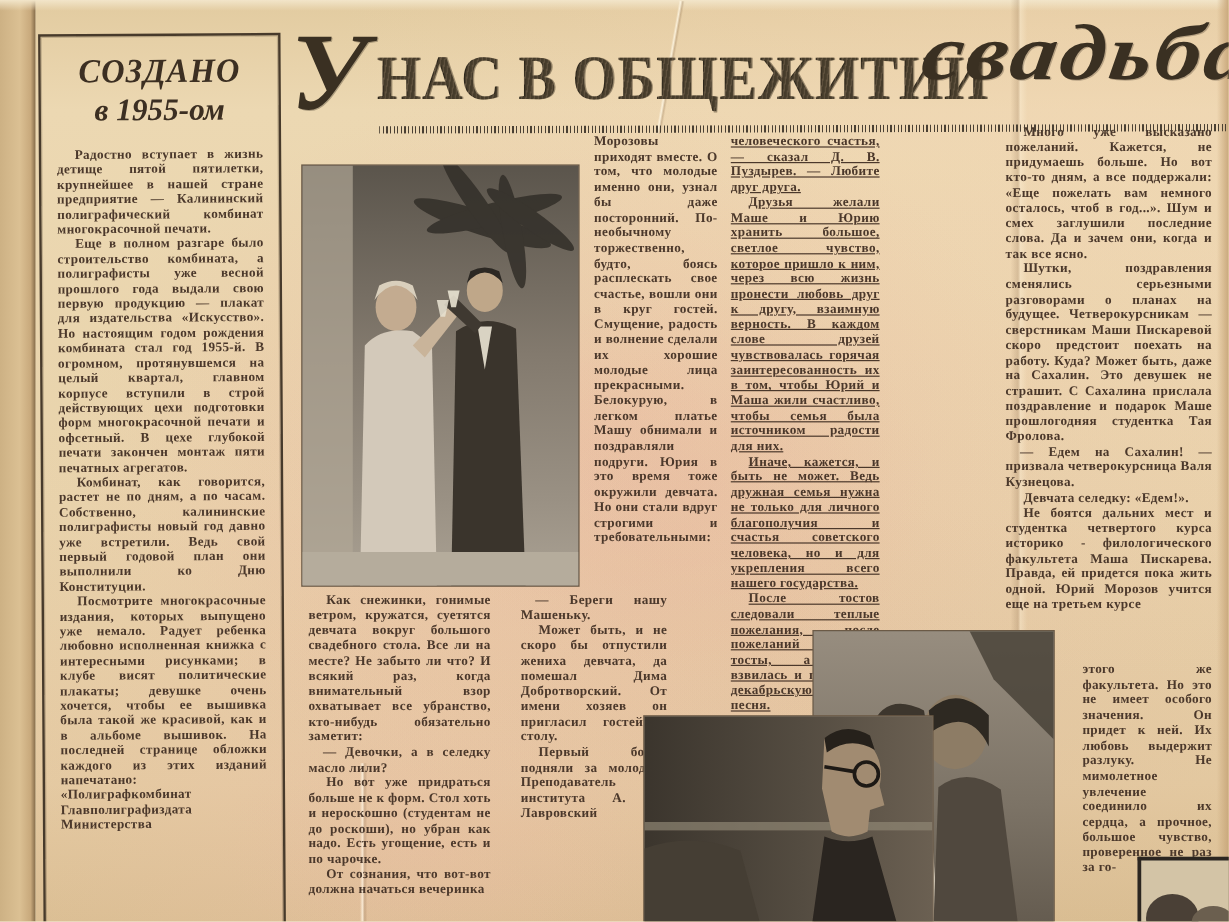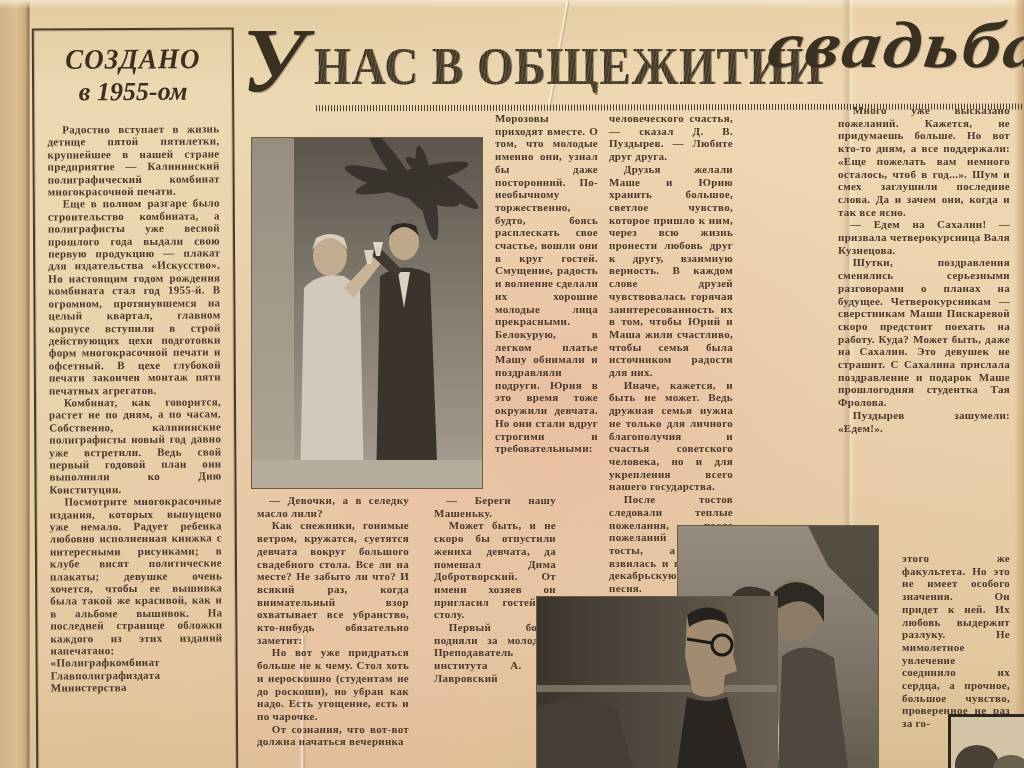--- a/index.html
+++ b/index.html
@@ -134,54 +134,55 @@
       <path d="M146 134 L158 134 L152 170 Z" fill="#d9d3c3"></path>
       <path d="M144 140 L118 116 L126 108 L150 132 Z" fill="#3f3931"></path>
 
       <path d="M121 104 L131 104 L128 118 L124 118 Z" fill="#e9e3d2" opacity=".9"></path>
       <path d="M112 112 L122 112 L119 126 L115 126 Z" fill="#e9e3d2" opacity=".85"></path>
       <rect y="322" width="230" height="28" fill="#b5ac9c"></rect>
     </svg>
   </div>
 
   <div class="col" style="left:257px;top:494px;width:152px;">
+    <p class="p">Как снежинки, гонимые ветром, кружатся, суетятся девчата вокруг большого свадебного стола. Все ли на месте? Не забыто ли что? И всякий раз, когда внимательный взор охватывает все убранство, кто-нибудь обязательно заметит:</p>
     <p class="p dlg">— Девочки, а в селедку масло лили?</p>
-    <p class="p">Как снежинки, гонимые ветром, кружатся, суетятся девчата вокруг большого свадебного стола. Все ли на месте? Не забыто ли что? И всякий раз, когда внимательный взор охватывает все убранство, кто-нибудь обязательно заметит:</p>
-    <p class="p">Но вот уже придраться больше не к чему. Стол хоть и нероскошно (студентам не до роскоши), но убран как надо. Есть угощение, есть и по чарочке.</p>
+    <p class="p">Но вот уже придраться больше не к форм. Стол хоть и нероскошно (студентам не до роскоши), но убран как надо. Есть угощение, есть и по чарочке.</p>
     <p class="p">От сознания, что вот-вот должна начаться вечеринка</p>
   </div>
 
   <div class="col" style="left:495px;top:112px;width:103px;">
     <p class="p noind">Морозовы приходят вместе. О том, что молодые именно они, узнал бы даже посторонний. По-необычному торжественно, будто, боясь расплескать свое счастье, вошли они в круг гостей. Смущение, радость и волнение сделали их хорошие молодые лица прекрасными. Белокурую, в легком платье Машу обнимали и поздравляли подруги. Юрия в это время тоже окружили девчата. Но они стали вдруг строгими и требовательными:</p>
   </div>
 
   <div class="col" style="left:434px;top:494px;width:122px;">
     <p class="p dlg">— Береги нашу Машеньку.</p>
     <p class="p">Может быть, и не скоро бы отпустили жениха девчата, да помешал Дима Добротворский. От имени хозяев он пригласил гостей к столу.</p>
     <p class="p">Первый бокал подняли за молодых. Преподаватель института А. Н. Лавровский</p>
   </div>
 
-  <div class="col" style="left:609px;top:112px;width:124px;">
+  <div class="col" style="left:609px;top:112px;width:124px;text-decoration:underline;">
     <p class="p noind">человеческого счастья, — сказал Д. В. Пуздырев. — Любите друг друга.</p>
     <p class="p">Друзья желали Маше и Юрию хранить большое, светлое чувство, которое пришло к ним, через всю жизнь пронести любовь друг к другу, взаимную верность. В каждом слове друзей чувствовалась горячая заинтересованность их в том, чтобы Юрий и Маша жили счастливо, чтобы семья была источником радости для них.</p>
     <p class="p">Иначе, кажется, и быть не может. Ведь дружная семья нужна не только для личного благополучия и счастья советского человека, но и для укрепления всего нашего государства.</p>
     <p class="p">После тостов следовали теплые пожелания, после пожеланий — опять тосты, а потом взвилась и полетела в декабрьскую ночь песня.</p>
     <div class="verse">
       <div>У нас в общежитии свадьба,</div>
       <div>Друзья собрались за столом,</div>
       <div>На самом торжественном месте</div>
       <div class="verse-narrow">Невеста сидит с женихом.</div>
     </div>
   </div>
 
   <div class="col" style="left:838px;top:104px;width:172px;">
     <p class="p">Много уже высказано пожеланий. Кажется, не придумаешь больше. Но вот кто-то дням, а все поддержали: «Еще пожелать вам немного осталось, чтоб в год...». Шум и смех заглушили последние слова. Да и зачем они, когда и так все ясно.</p>
+    <p class="p">Шутки, поздравления сменялись серьезными разговорами о планах на будущее. Четверокурсникам — сверстникам Маши Пискаревой скоро предстоит поехать на работу. Куда? Может быть, даже на Сахалин. Это девушек не страшит. С Сахалина прислала поздравление и подарок Маше прошлогодняя студентка Тая Фролова.</p>
     <p class="p dlg">— Едем на Сахалин! — призвала четверокурсница Валя Кузнецова.</p>
-    <p class="p">Шутки, поздравления сменялись серьезными разговорами о планах на будущее. Четверокурсникам — сверстникам Маши Пискаревой скоро предстоит поехать на работу. Куда? Может быть, даже на Сахалин. Это девушек не страшит. С Сахалина прислала поздравление и подарок Маше прошлогодняя студентка Тая Фролова.</p>
-    <p class="p">Пуздырев зашумели: «Едем!».</p>
+    <p class="p">Девчата селедку: «Едем!».</p>
+    <p class="p">Не боятся дальних мест и студентка четвертого курса историко - филологического факультета Маша Пискарева. Правда, ей придется пока жить одной. Юрий Морозов учится еще на третьем курсе</p>
   </div>
   <div class="col" style="left:902px;top:520px;width:108px;margin-top:32px;">
     <p class="p noind">этого же факультета. Но это не имеет особого значения. Он придет к ней. Их любовь выдержит разлуку. Не мимолетное увлечение соединило их сердца, а прочное, большое чувство, проверенное не раз за го-</p>
   </div>
 
   <div class="photo" style="left:678px;top:526px;width:200px;height:242px;z-index:5;">
     <svg viewBox="0 0 200 242" preserveAspectRatio="none">
       <defs>
         <linearGradient id="kbg" x1="0" y1="0" x2="0" y2="1">
           <stop offset="0" stop-color="#978d7f"></stop>

